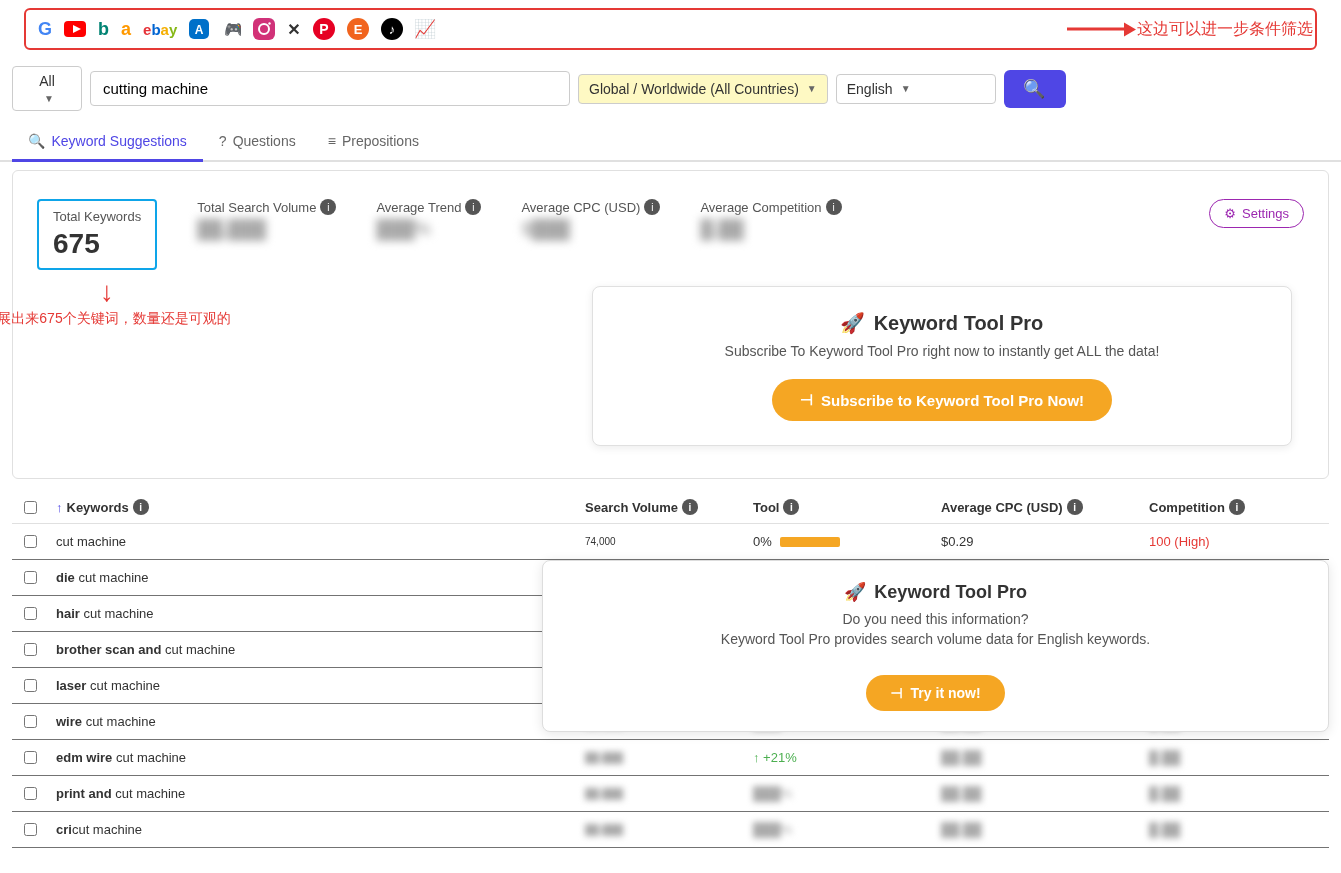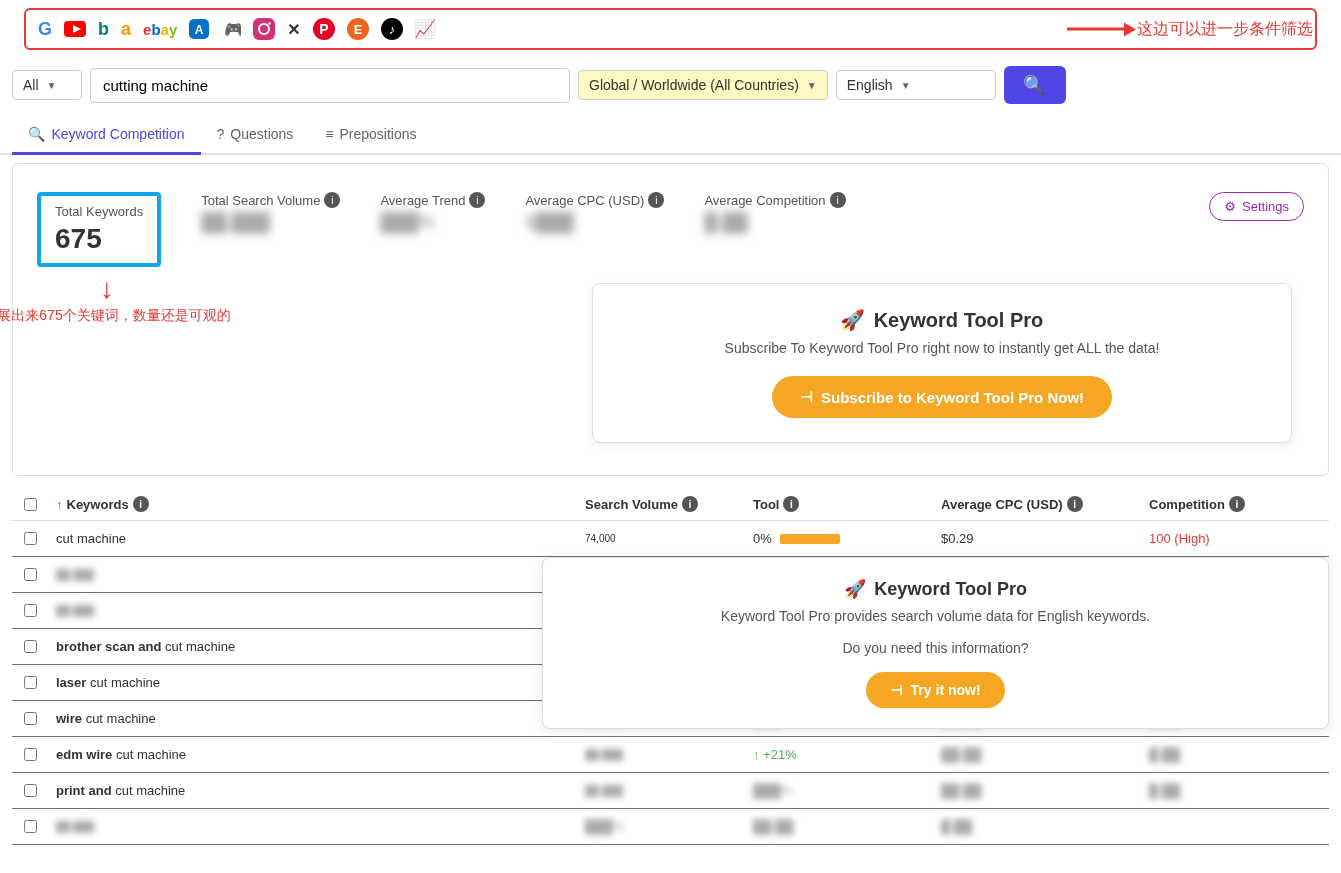--- a/index.html
+++ b/index.html
@@ -12,21 +12,21 @@
       gap: 12px; position: relative;
     }
     .platform-icon { font-size: 20px; cursor: pointer; display: inline-flex; align-items: center; justify-content: center; }
 
     
     .search-row {
       display: flex; align-items: center; gap: 8px; padding: 8px 12px; margin-top: 4px;
     }
     .select-all-dropdown {
       display: flex; align-items: center; border: 1px solid #ccc; border-radius: 4px;
-      padding: 6px 10px; gap: 4px; cursor: pointer; min-width: 70px; background: #fff;
+      padding: 6px 10px; gap: 4px; cursor: pointer; min-width: 70px; background: #fff; flex-direction: column;
     }
     .search-input-wrapper {
       flex: 1; max-width: 480px;
     }
     .search-input {
       width: 100%; padding: 8px 12px; border: 1px solid #ccc; border-radius: 4px;
       font-size: 15px; outline: none;
     }
     .location-dropdown {
       display: flex; align-items: center; border: 1px solid #ccc; border-radius: 4px;
@@ -215,36 +215,36 @@
     <span class="chevron">▼</span>
   </div>
   <button class="search-btn">
     <span>🔍</span>
   </button>
 </div>
 
 <div class="tabs-row">
   <div class="tab active">
     <span style="color:#4f46e5;">🔍</span>
-    <span>Keyword Competition</span>
+    <span>Keyword Suggestions</span>
   </div>
   <div class="tab">
     <span>?</span>
     <span>Questions</span>
   </div>
   <div class="tab">
     <span>≡</span>
     <span>Prepositions</span>
   </div>
 </div>
 
 <div class="stats-section">
   <div class="stats-row">
 
-    <div class="stat-block" style="border:4px solid #0ea5e9;border-radius:4px;padding:8px 14px;">
+    <div class="stat-block" style="border:2px solid #0ea5e9;border-radius:4px;padding:8px 14px;">
       <span class="stat-label">
         <span>Total Keywords</span>
       </span>
       <span class="stat-value">675</span>
     </div>
 
     <div class="stat-block">
       <span class="stat-label">
         <span>Total Search Volume</span>
         <span class="info-icon">i</span>
@@ -346,43 +346,45 @@
     <div class="col-cpc">$0.29</div>
     <div class="col-comp comp-high">100 (High)</div>
   </div>
 
   <div style="position:relative;">
 
     <div class="table-row-item">
       <div class="checkbox-cell">
           <input type="checkbox" style="">
         </div>
+      <div class="col-keyword"><b>die</b> cut machine</div>
       <div class="col-volume blurred-text">██,███</div>
       <div class="col-trend blurred-text">███%</div>
       <div class="col-cpc blurred-text">██.██</div>
       <div class="col-comp blurred-text">█.██</div>
     </div>
 
     <div class="table-row-item">
       <div class="checkbox-cell">
           <input type="checkbox" style="">
         </div>
+      <div class="col-keyword"><b>hair</b> cut machine</div>
       <div class="col-volume blurred-text">██,███</div>
       <div class="col-trend blurred-text">███%</div>
       <div class="col-cpc blurred-text">██.██</div>
       <div class="col-comp blurred-text">█.██</div>
     </div>
 
     <div style="position:absolute;top:0;left:530px;right:0;background:#fff;border:1px solid #ddd;border-radius:8px;padding:20px 24px;text-align:center;box-shadow:0 2px 12px rgba(0,0,0,0.1);z-index:10;">
       <div style="font-size:18px;font-weight:bold;display:flex;align-items:center;justify-content:center;gap:8px;margin-bottom:8px;">
         <span>🚀</span>
         <span>Keyword Tool Pro</span>
       </div>
+      <div style="font-size:14px;color:#555;margin-bottom:4px;">Do you need this information?</div>
       <div style="font-size:14px;color:#555;margin-bottom:16px;">Keyword Tool Pro provides search volume data for English keywords.</div>
-      <div style="font-size:14px;color:#555;margin-bottom:4px;">Do you need this information?</div>
       <button class="try-btn">
         <span>⊣</span>
         <span>Try it now!</span>
       </button>
     </div>
 
     <div class="table-row-item">
       <div class="checkbox-cell">
           <input type="checkbox" style="">
         </div>
@@ -436,18 +438,19 @@
     <div class="col-volume blurred-text">██,███</div>
     <div class="col-trend blurred-text">███%</div>
     <div class="col-cpc blurred-text">██.██</div>
     <div class="col-comp blurred-text">█.██</div>
   </div>
 
   <div class="table-row-item">
     <div class="checkbox-cell">
         <input type="checkbox" style="">
       </div>
+    <div class="col-keyword"><b>cri</b>cut machine</div>
     <div class="col-volume blurred-text">██,███</div>
     <div class="col-trend blurred-text">███%</div>
     <div class="col-cpc blurred-text">██.██</div>
     <div class="col-comp blurred-text">█.██</div>
   </div>
 </div>
 
 </body></html>

